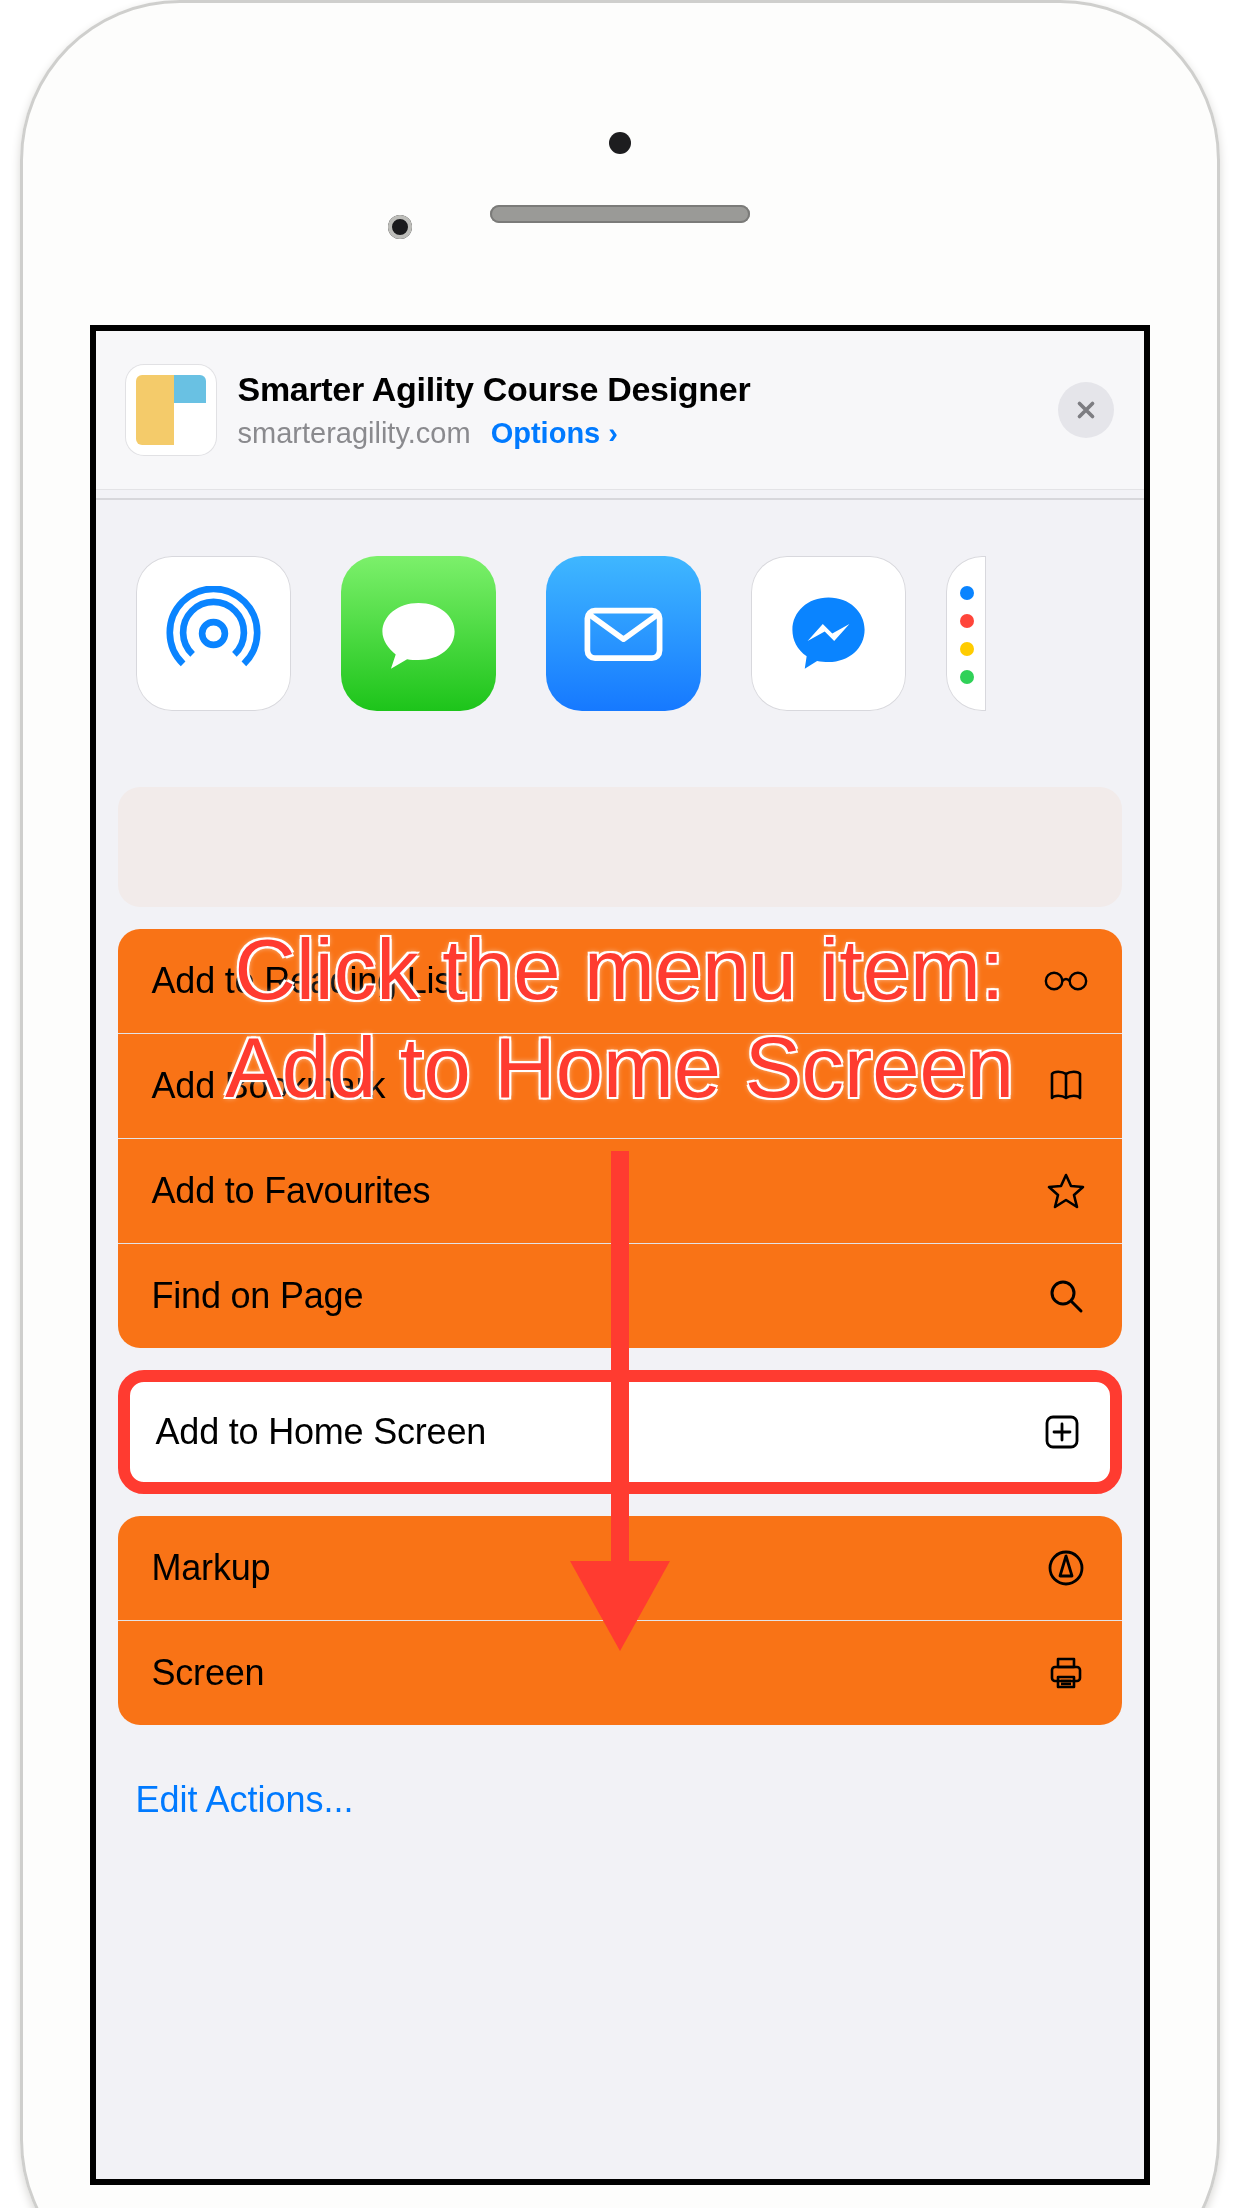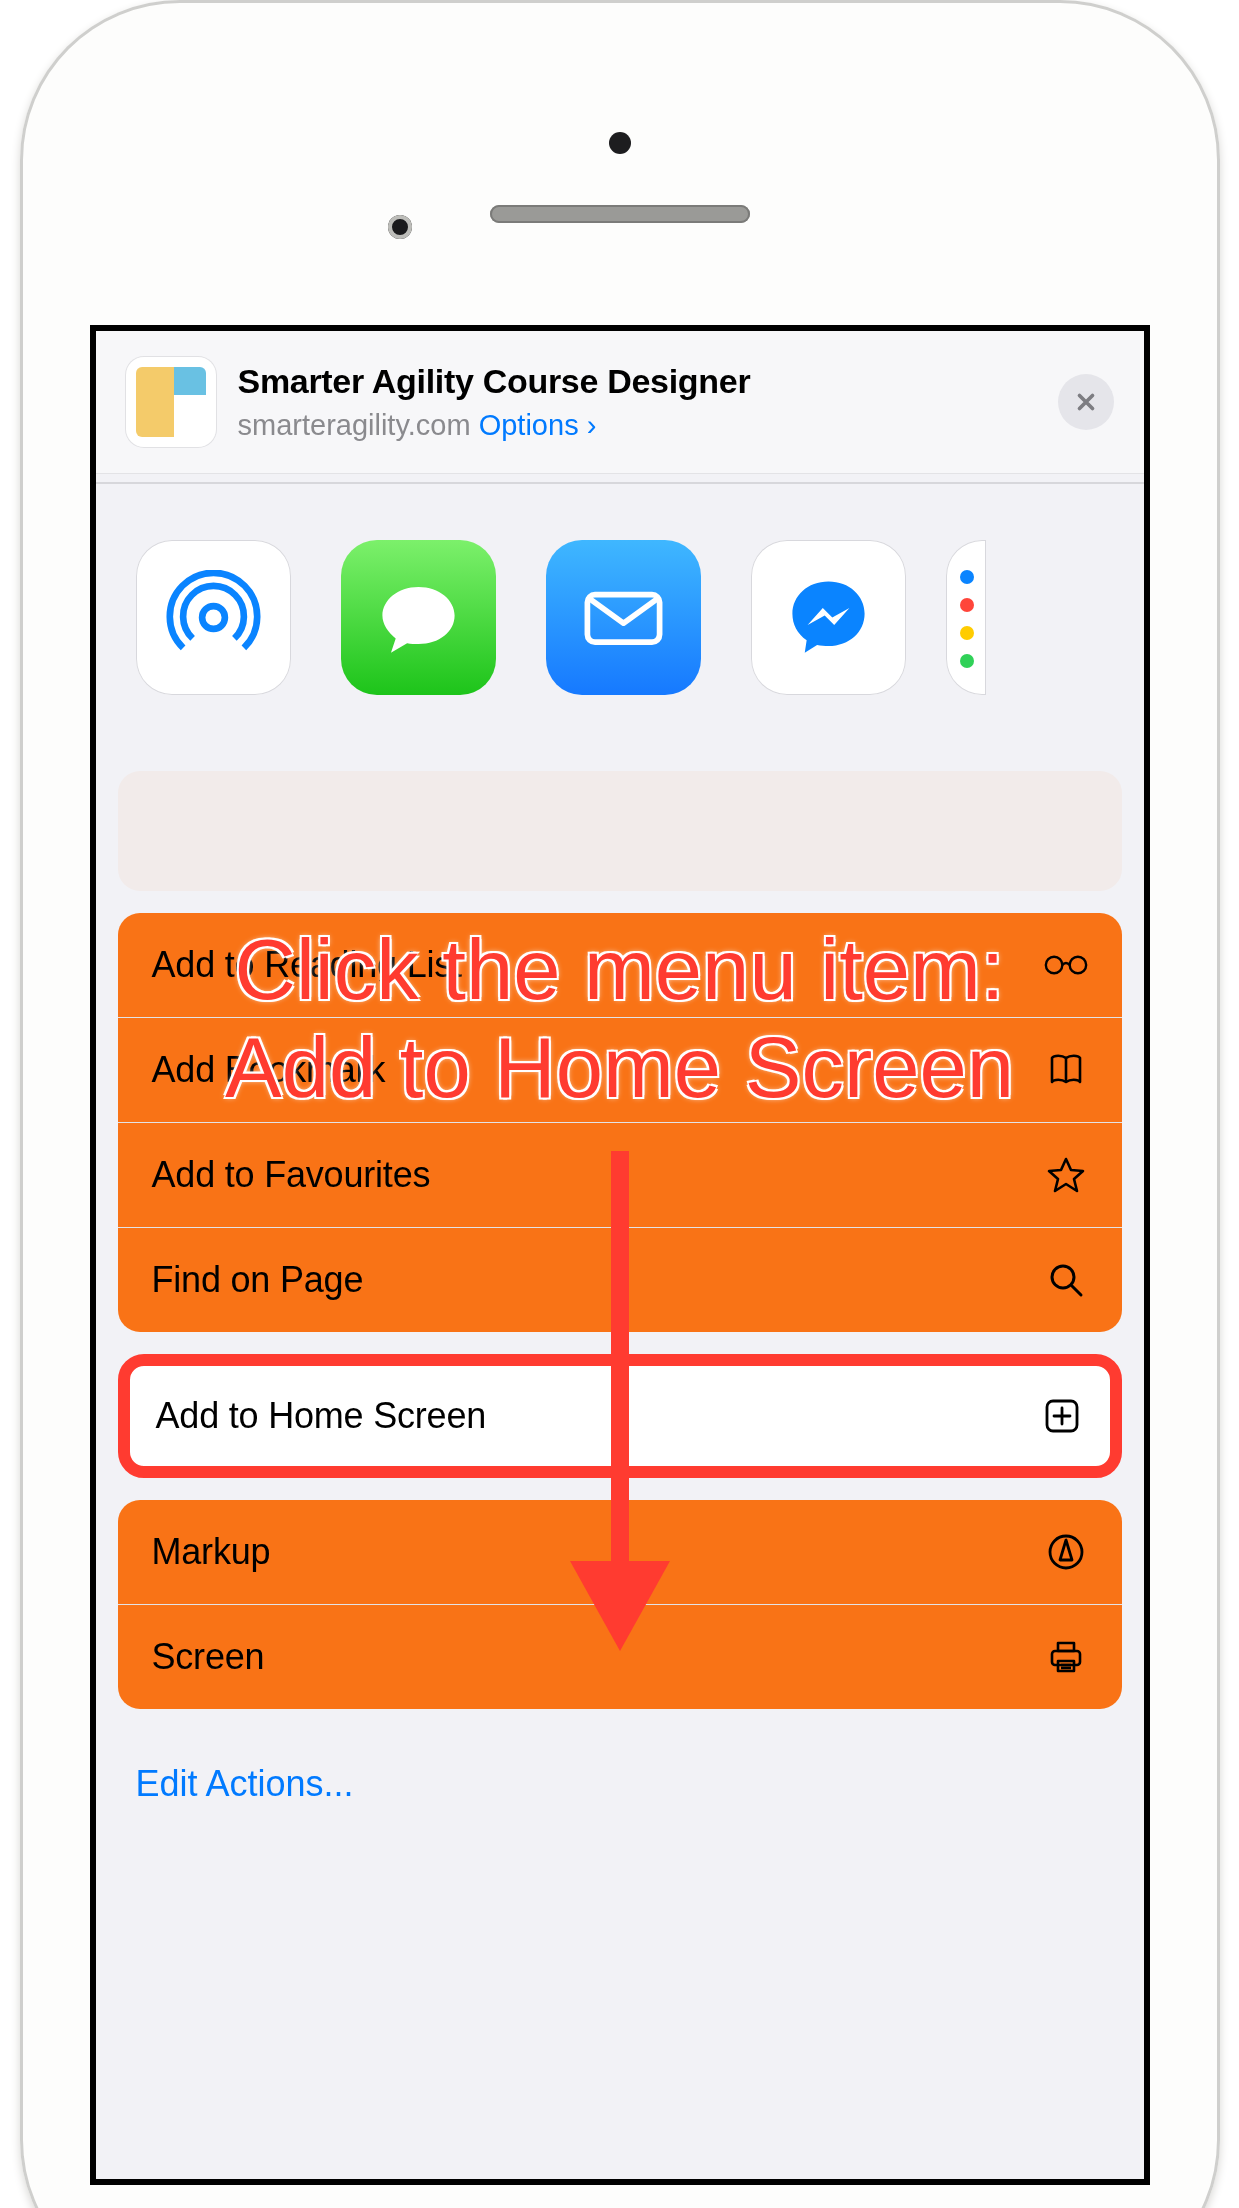--- a/index.html
+++ b/index.html
@@ -50,21 +50,21 @@
       height: 1860px;
       background: #f2f2f6;
       border: 6px solid #000;
       overflow: hidden;
     }
 
     
     .share-header {
       display: flex;
       align-items: center;
-      padding: 26px 30px;
+      padding: 34px 30px;
       background: #f7f7f9;
       border-bottom: 1px solid #e3e3e6;
     }
     .app-icon {
       width: 90px; height: 90px; border-radius: 18px; background:#fff;
       box-shadow: 0 0 0 1px #e1e1e4;
       flex-shrink:0;
       position:relative;
     }
     .app-icon::before{
@@ -72,21 +72,21 @@
       position:absolute; inset:10px;
       background:
         linear-gradient(90deg, #f0b62c 0 55%, transparent 55%),
         linear-gradient(180deg, #2aa8d8 0 40%, transparent 40%);
       border-radius:6px;
       opacity:0.7;
     }
     .hdr-text { margin-left: 22px; flex:1; line-height:1.2; }
     .hdr-title { font-size: 34px; font-weight: 600; color:#000; letter-spacing:-.3px; }
     .hdr-sub { font-size: 29px; color:#8a8a8e; margin-top:6px; }
-    .hdr-options { color:#007aff; font-weight:400; }
+    .hdr-options { color:#007aff; font-weight:700; margin-left:12px; }
     .close-btn {
       width:56px; height:56px; border-radius:50%;
       background:#e5e5ea; display:flex; align-items:center; justify-content:center;
       font-size:32px; color:#7d7d82; font-weight:600; flex-shrink:0;
     }
 
     .divider-strong { height: 2px; background:#d7d7db; margin-top:8px; }
 
     
     .app-row {

